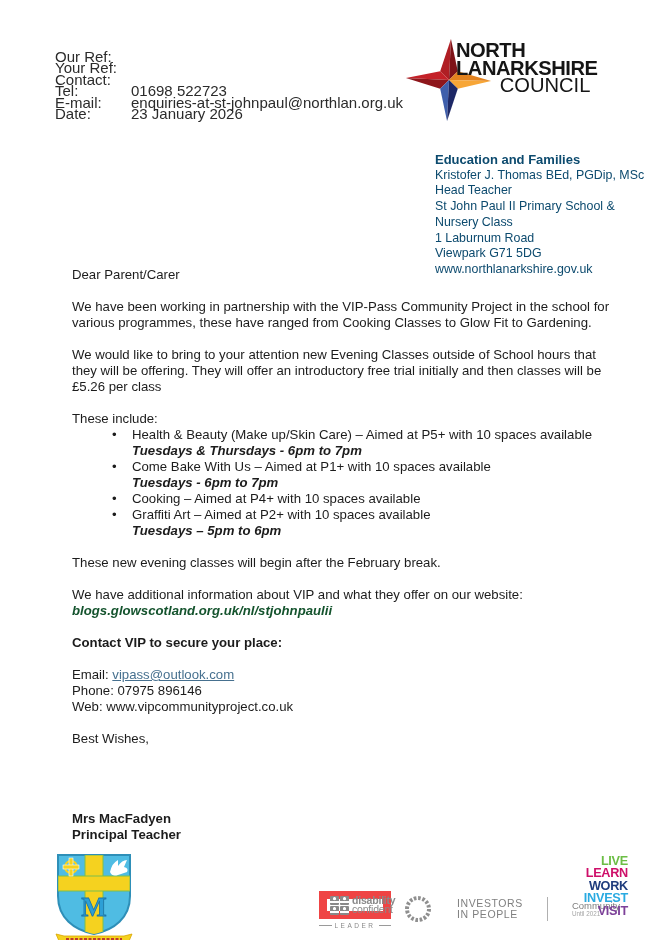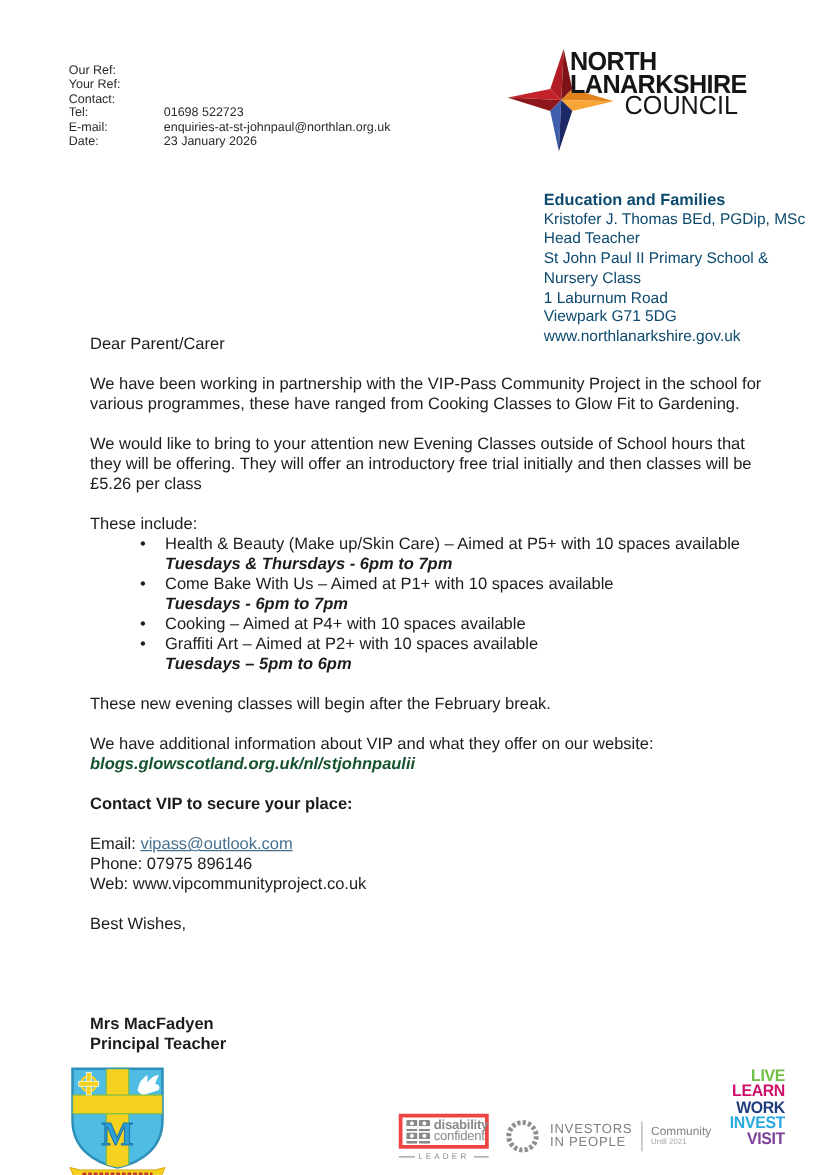--- a/index.html
+++ b/index.html
@@ -3,21 +3,21 @@
 <meta charset="utf-8">
 <style>
   * { box-sizing: border-box; margin: 0; padding: 0; }
   html,body { background:#e8e8e8; }
   .page {
     position: relative; width: 661px; height: 940px; background: #ffffff;
     margin: 0 auto; font-family: "Liberation Sans", sans-serif; color: #1c1c1c;
     overflow: hidden;
   }
   
-  .ref-block { position:absolute; left:55px; top:51px; font-size:10px; line-height:11.4px; color:#2b2b2b; }
+  .ref-block { position:absolute; left:55px; top:51px; font-size:15px; line-height:11.4px; color:#2b2b2b; }
   .ref-row { display:flex; }
   .ref-label { width:76px; }
   .ref-value { white-space:nowrap; }
   
   .logo-star { position:absolute; left:404px; top:36px; }
   .logo-text { position:absolute; left:456px; top:41px; width:140px; font-size:21px; line-height:17.5px;
                font-weight:bold; letter-spacing:-0.5px; color:#151515; transform:scaleX(0.96); transform-origin:left top; }
   .logo-text .council { font-weight:400; text-align:right; letter-spacing:0; }
   
   .address { position:absolute; left:435px; top:152px; font-size:12.4px; line-height:15.7px; white-space:nowrap; color:#0c4a6e; }
@@ -32,32 +32,32 @@
   .schedule { font-weight:bold; font-style:italic; }
   .weblink { font-weight:bold; font-style:italic; text-decoration:none; }
   .emaillink { text-decoration:underline; }
   .contact-line { margin:0; }
   .closing { margin-top:4px; }
   .sig { font-weight:bold; line-height:15.5px; }
   .sig-gap { height:48px; }
   
   .crest { position:absolute; left:52px; top:852px; }
   .dc-badge { position:absolute; left:319px; top:891px; width:72px; color:#8a8a8a; }
-  .dc-box { border:3px solid #ef4444; padding:2px 3px; display:flex; gap:3px; align-items:center; height:28px; }
+  .dc-box { border:8px solid #ef4444; padding:2px 3px; display:flex; gap:3px; align-items:center; height:28px; }
   .dc-grid { display:grid; grid-template-columns:9px 9px; grid-template-rows:9px 9px; gap:1px; }
   .dc-cell { background:#8a8a8a; border-radius:1px;
     background-image: radial-gradient(circle at 50% 30%, #fff 1.2px, rgba(255,255,255,0) 1.9px),
                       linear-gradient(rgba(255,255,255,0) 55%, #fff 55%, #fff 80%, rgba(255,255,255,0) 80%);
   }
   .dc-text { font-size:10.5px; line-height:9.5px; letter-spacing:-0.2px; }
   .dc-text .b { font-weight:bold; }
   .dc-leader { display:flex; align-items:center; gap:3px; margin-top:3px; }
   .dc-leader .ln { flex:1; height:1px; background:#9a9a9a; }
   .dc-leader .txt { font-size:6.5px; letter-spacing:2.5px; }
-  .iip-badge { position:absolute; left:403px; top:894px; display:flex; align-items:center; gap:7px; color:#7f7f7f; }
+  .iip-badge { position:absolute; left:403px; top:894px; display:flex; align-items:center; gap:24px; color:#7f7f7f; }
   .iip-name { font-size:10.5px; line-height:11px; letter-spacing:0.6px; }
   .iip-divider { width:1px; height:24px; background:#b0b0b0; }
   .iip-accredited { font-size:9.5px; line-height:9px; }
   .iip-until { font-size:6.3px; color:#a5a5a5; }
   .tagline { position:absolute; right:33px; top:855px; text-align:right; font-weight:bold;
              font-size:13.5px; line-height:12.4px; transform:scaleX(0.94); transform-origin:right top; letter-spacing:-0.3px; }
 </style>
 </head>
 <body>
 

